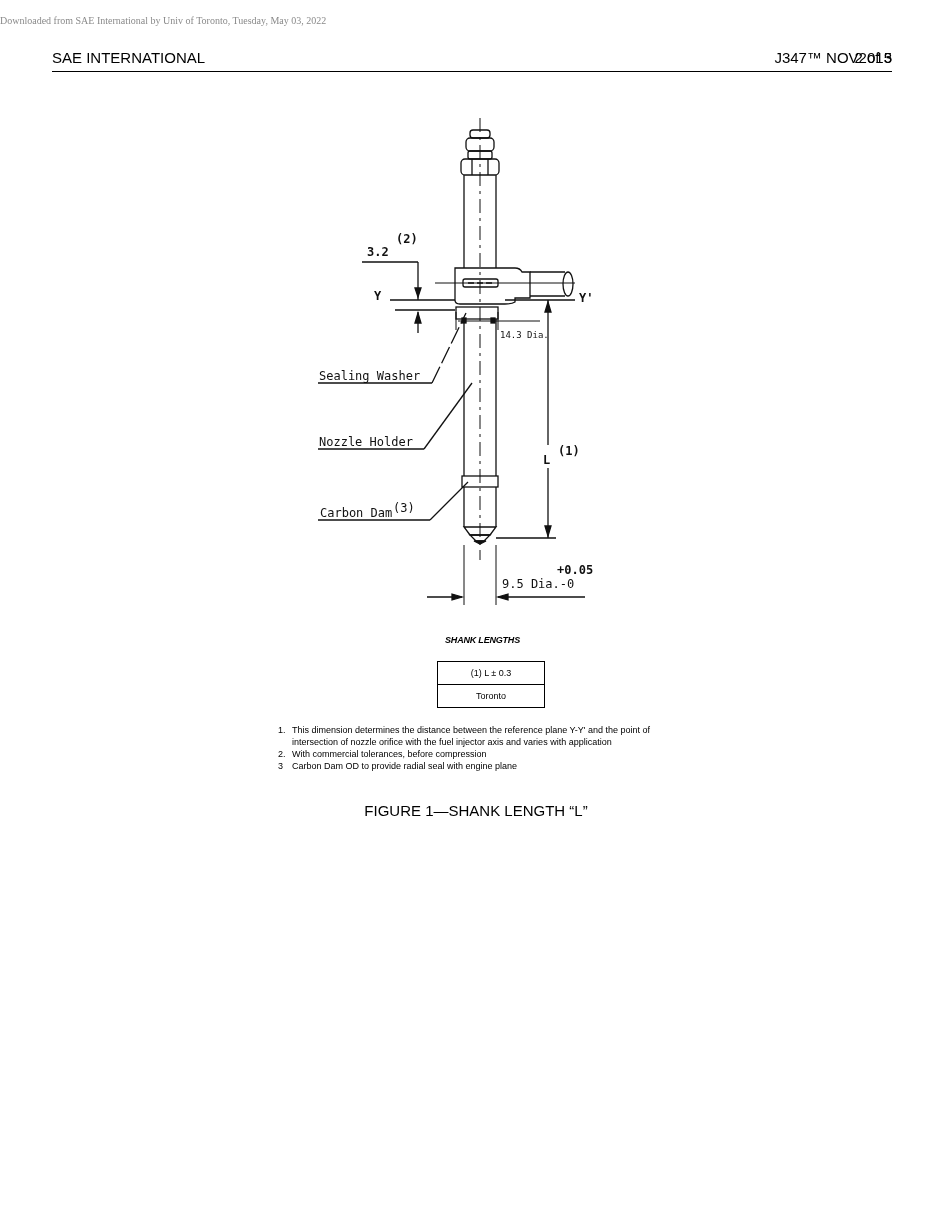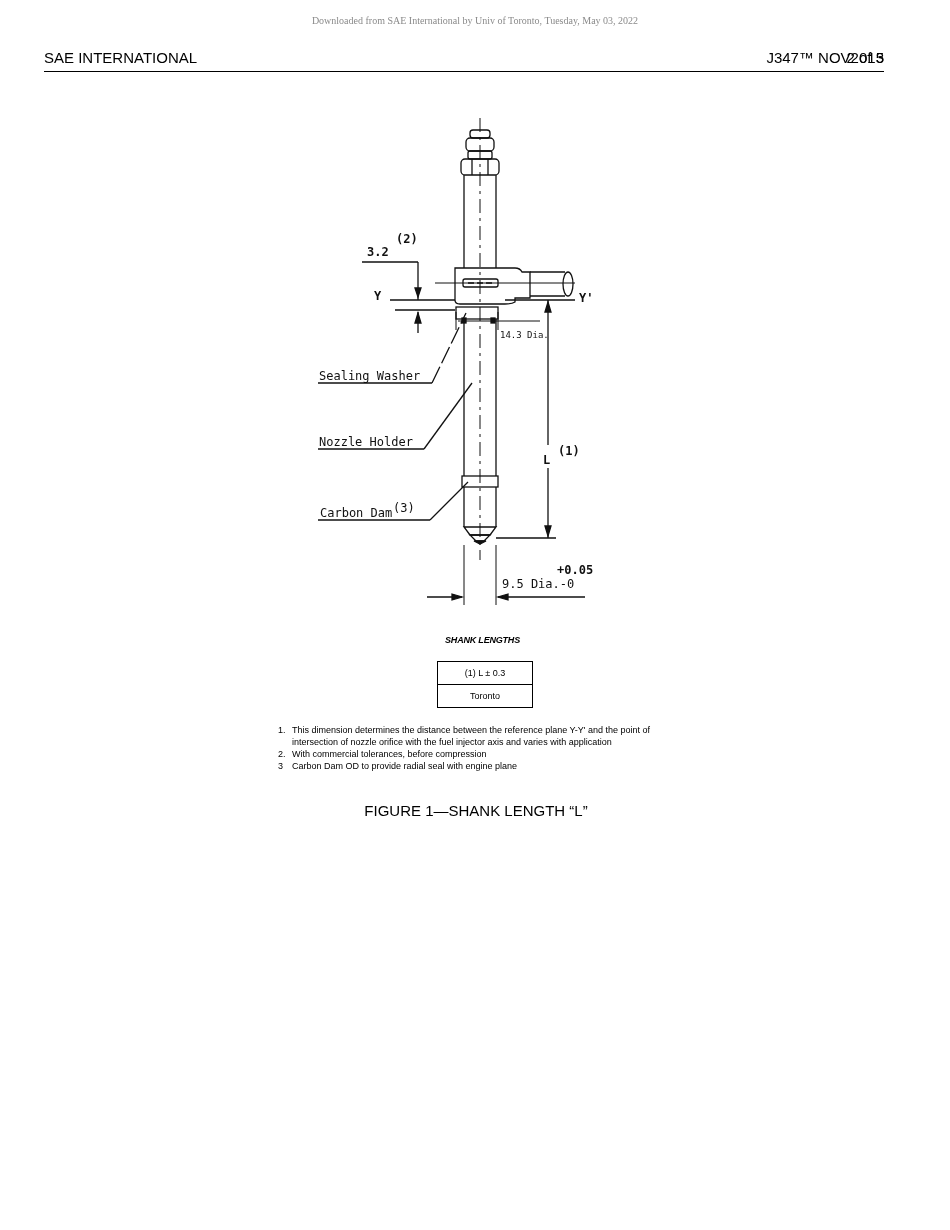--- a/index.html
+++ b/index.html
@@ -1,32 +1,32 @@
 <!DOCTYPE html>
 <html><head>
   <meta charset="utf-8">
   <style>
     html, body { margin: 0; padding: 0; background: #ffffff; }
     body { width: 950px; height: 1230px; position: relative; overflow: hidden;
            font-family: "Liberation Sans", sans-serif; color: #000; }
-    .download-note { position: absolute; top: 15px; left: 0; width: 950px; text-align: center;
+    .download-note { position: absolute; top: 15px; left: 0; width: 950px; 
            font-family: "Liberation Serif", serif; font-size: 10px; color: #8a8a8a; }
-    .header { position: absolute; top: 49px; left: 44px; width: 840px; height: 22px;
+    .header { position: absolute; top: 49px; left: 52px; width: 840px; height: 22px;
            border-bottom: 1px solid #000; font-size: 15px; }
     .header .left { position: absolute; left: 0; top: 0; }
     .header .center { position: absolute; left: 0; width: 840px; text-align: right; top: 0; }
     .header .right { position: absolute; right: 0; top: 0; }
     .figure { position: absolute; left: 0; top: 0; width: 950px; height: 640px; }
     .figure svg { position: absolute; left: 0; top: 0; }
     .dtxt { font-family: "DejaVu Sans Mono", monospace; font-size: 12px; fill: #111; }
     .dtxt-b { font-family: "DejaVu Sans Mono", monospace; font-size: 12px; font-weight: bold; fill: #111; }
     .dtxt-s { font-family: "DejaVu Sans Mono", monospace; font-size: 9px; fill: #111; }
     .shank-title { position: absolute; top: 635px; left: 0; width: 965px; text-align: center;
            font-size: 9px; font-style: italic; font-weight: bold; letter-spacing: -0.2px; }
-    .shank-table { position: absolute; top: 661px; left: 437px; width: 96px;
+    .shank-table { position: absolute; top: 661px; left: 437px; width: 108px;
            border: 1px solid #000; border-collapse: collapse; font-size: 9px; }
     .shank-table td { border: 1px solid #000; height: 22px; text-align: center; padding: 0; }
     .notes { position: absolute; top: 724px; left: 278px; width: 420px; font-size: 9px; line-height: 12px; }
     .note { display: flex; }
     .note .num { width: 14px; flex: 0 0 14px; }
     .caption { position: absolute; top: 802px; left: 0; width: 952px; text-align: center; font-size: 15px; }
   </style>
 </head>
 <body>
 

